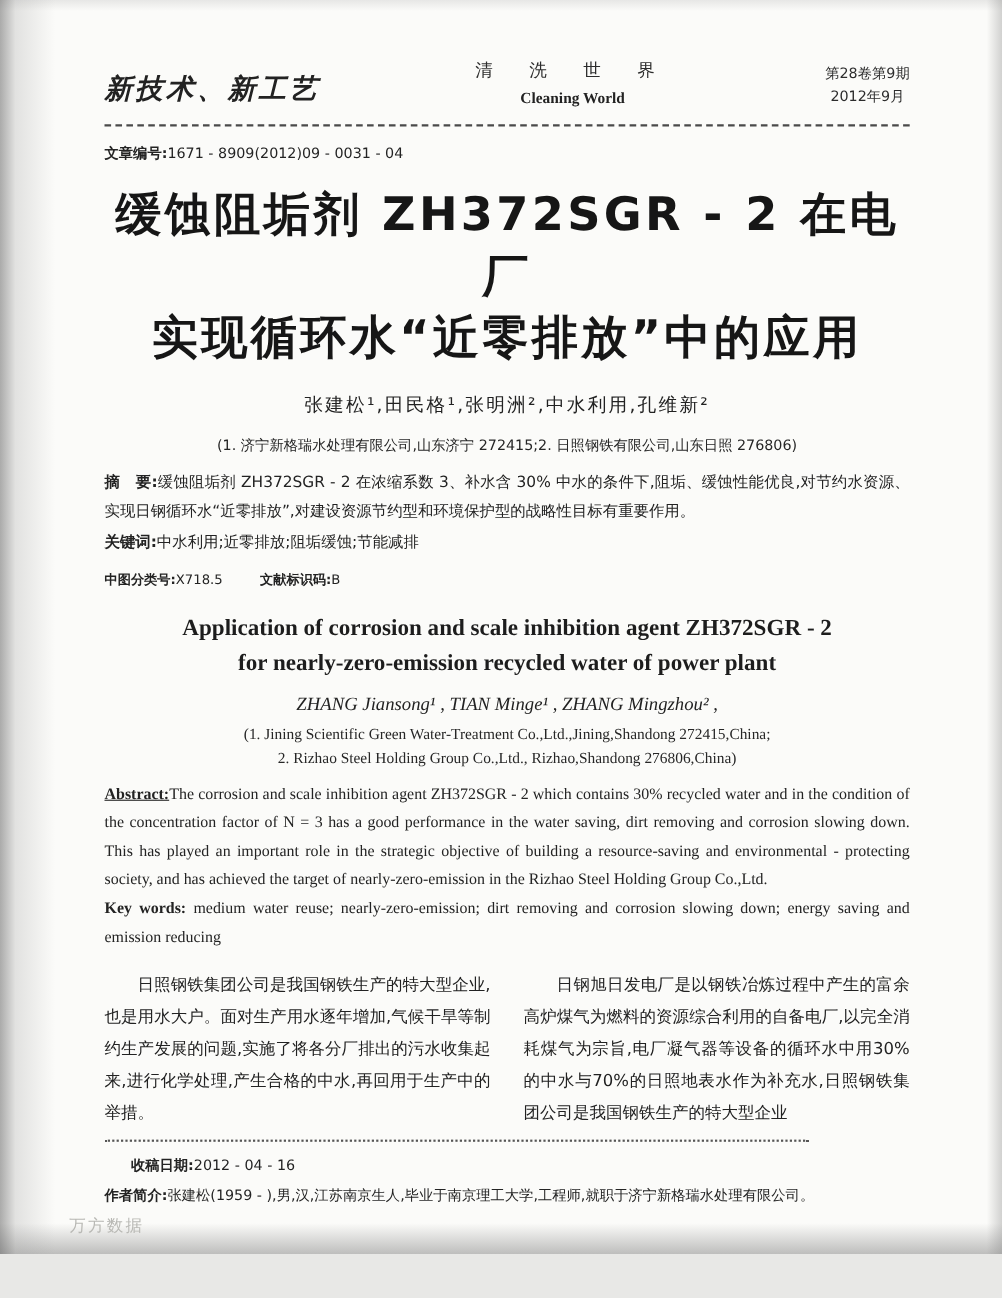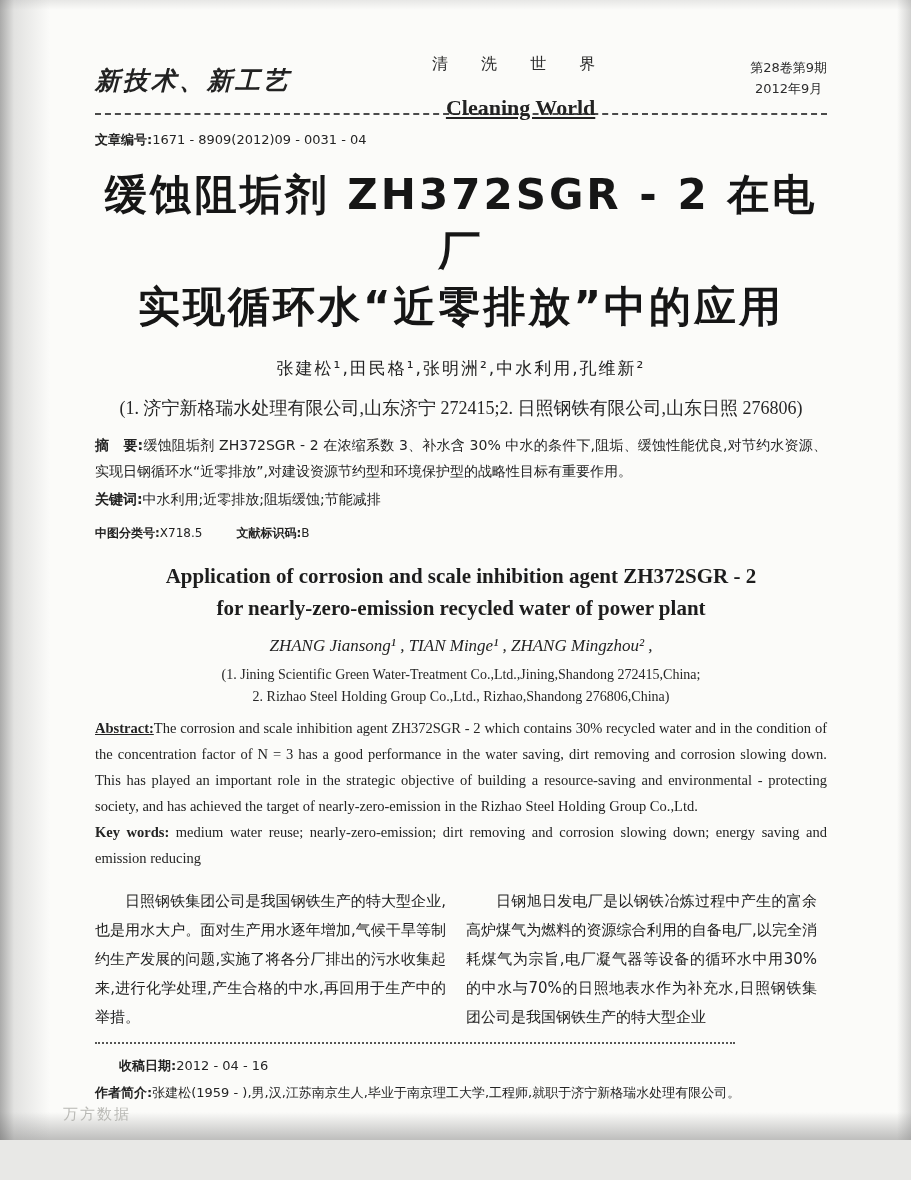--- a/index.html
+++ b/index.html
@@ -17,50 +17,50 @@
       linear-gradient(0deg, rgba(115,115,115,0.45) 0px, rgba(255,255,255,0) 28px),
       linear-gradient(180deg, rgba(150,150,150,0.20) 0px, rgba(255,255,255,0) 10px),
       #fbfbf9;
   }
   .content{position:absolute;top:52px;left:95px;width:732px;}
   
   .journal-header{display:flex;justify-content:space-between;align-items:flex-start;height:54px;}
   .col-label{font-size:25px;font-weight:900;font-style:italic;letter-spacing:3px;padding-top:12px;color:#222;}
   .j-center{text-align:center;padding-top:2px;}
   .j-cn{font-size:16px;letter-spacing:14px;color:#2c2c2c;}
-  .j-en{font-size:22px;font-weight:bold;font-family:"Liberation Serif",serif;margin-top:20px;color:#222;text-decoration:underline;}
+  .j-en{font-size:14px;font-weight:bold;font-family:"Liberation Serif",serif;margin-top:8px;color:#222;}
   .j-right{font-size:13px;text-align:center;line-height:1.6;padding-top:6px;color:#2c2c2c;}
   .header-rule{border-top:2px dashed #4a4a4a;margin-top:7px;}
   
   .article-no{font-size:13px;margin-top:16px;color:#242424;}
   .b{font-weight:bold;}
   
   .cn-title{margin:18px 0 0 0;text-align:center;font-size:42px;line-height:1.33;font-weight:900;letter-spacing:3px;color:#161616;}
   .cn-title .tl{display:block;}
   
   .cn-authors{margin-top:22px;text-align:center;font-size:17px;letter-spacing:2px;color:#222;}
-  .cn-affil{margin-top:16px;text-align:center;font-size:18px;color:#262626;font-family:Liberation Serif, serif;}
+  .cn-affil{margin-top:16px;text-align:center;font-size:13px;color:#262626;}
   
   .abs-cn{margin-top:12px;font-size:14px;line-height:26px;text-align:justify;color:#232323;}
   .kw-cn{font-size:14px;line-height:26px;margin-top:2px;color:#232323;}
   .clc{font-size:12px;margin-top:13px;color:#232323;}
   .clc .gap{display:inline-block;width:34px;}
   
   .en-title{margin:18px 0 0 0;text-align:center;font-family:"Liberation Serif",serif;font-size:21px;font-weight:bold;line-height:1.55;color:#1d1d1d;}
   .en-title .tl{display:block;}
   .en-authors{margin-top:8px;text-align:center;font-family:"Liberation Serif",serif;font-style:italic;font-size:17px;line-height:1.5;color:#222;}
   .en-authors .tl{display:block;}
   .en-affil{margin-top:6px;text-align:center;font-family:"Liberation Serif",serif;font-size:14px;line-height:1.55;color:#262626;}
   .en-affil .tl{display:block;}
   .abs-en{margin-top:7px;font-family:"Liberation Serif",serif;font-size:14.5px;line-height:26px;text-align:justify;color:#232323;}
   .abs-en .lbl{font-weight:bold;text-decoration:underline;}
   .kw-en{font-family:"Liberation Serif",serif;font-size:14.5px;line-height:26px;text-align:justify;color:#232323;}
   .kw-en .lbl{font-weight:bold;text-decoration:none;}
   
-  .columns{display:flex;gap:20px;margin-top:16px;}
+  .columns{display:flex;gap:30px;margin-top:16px;}
   .colm{width:351px;font-size:15px;line-height:29px;text-align:justify;color:#222;}
   .colm p{margin:0;text-indent:2em;}
   
   .foot-rule{border-top:2px dotted #555;margin-top:10px;width:640px;}
   .received{font-size:13px;margin-top:13px;padding-left:24px;color:#242424;}
   .bio{font-size:13px;margin-top:9px;color:#242424;}
   .watermark{position:absolute;left:63px;bottom:16px;font-size:15px;color:#b9b9b5;letter-spacing:2px;}
 </style>
 </head>
 <body>

